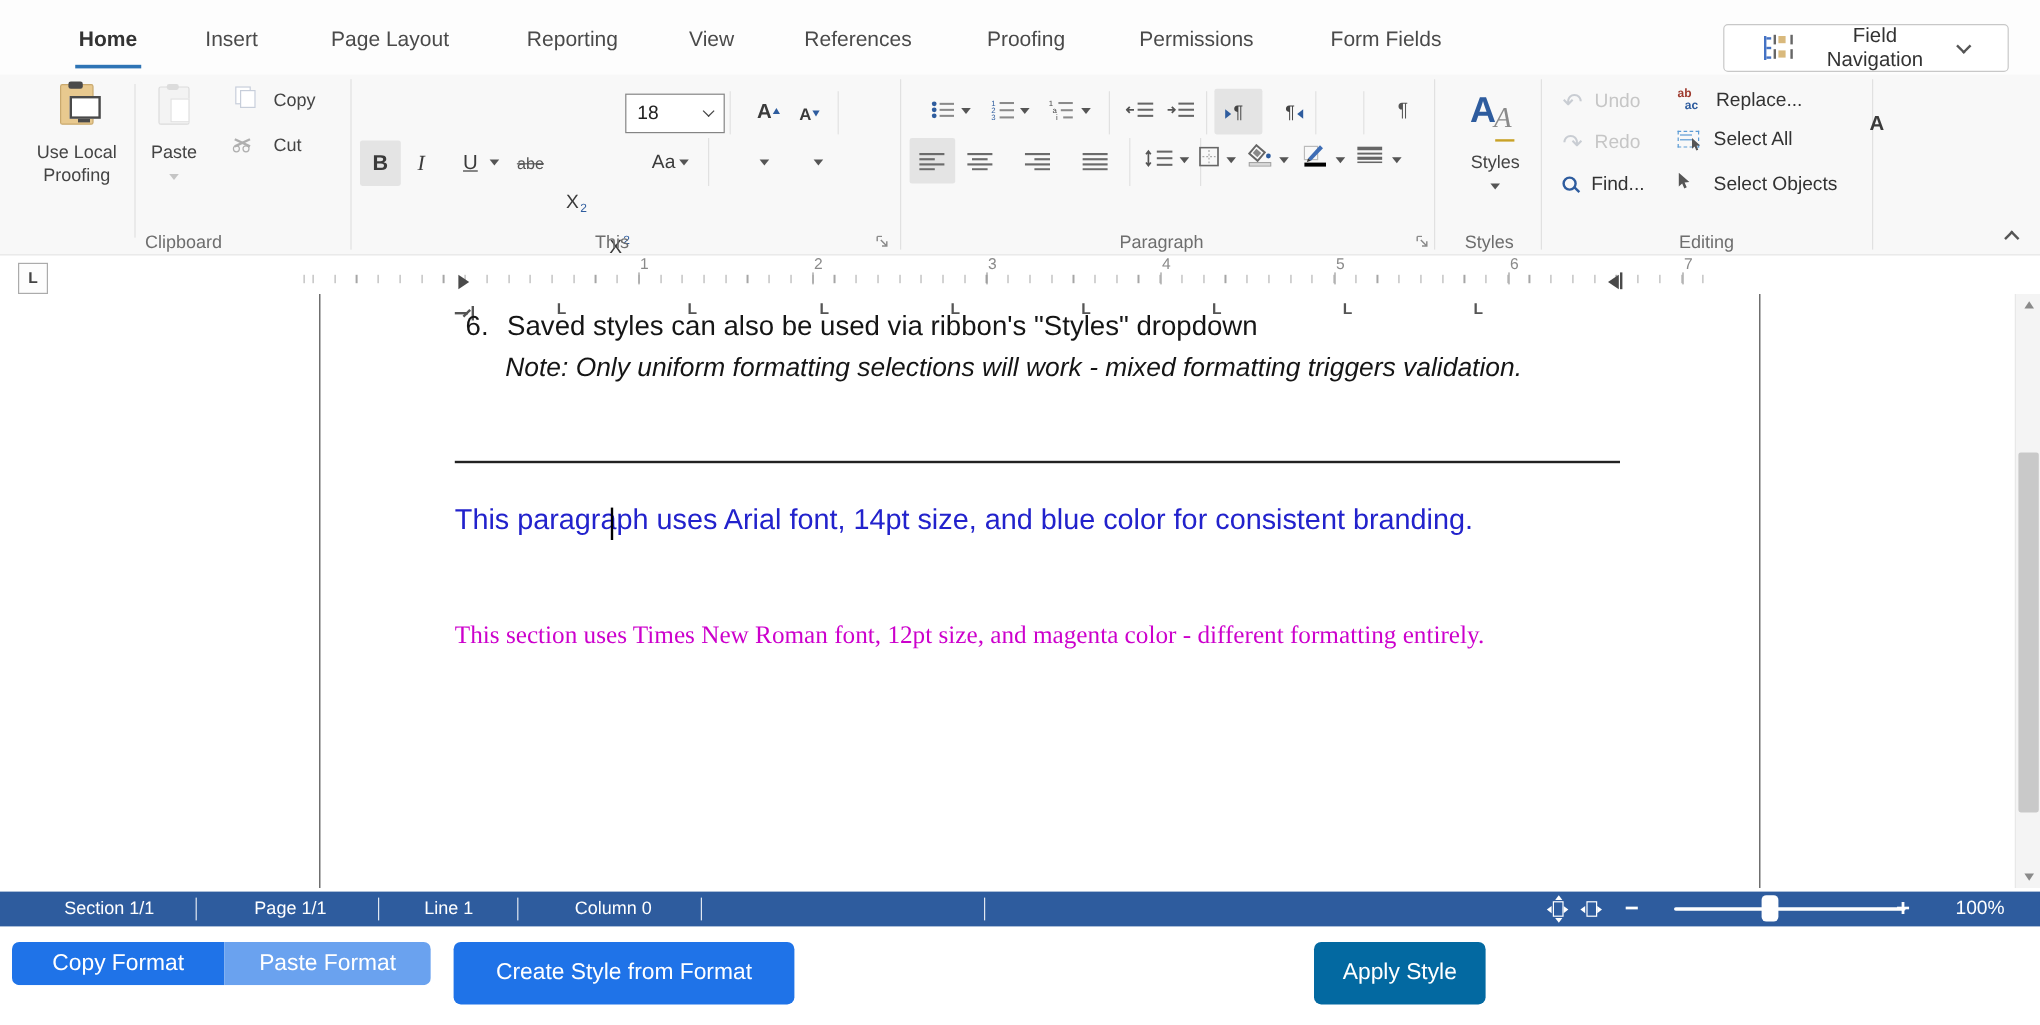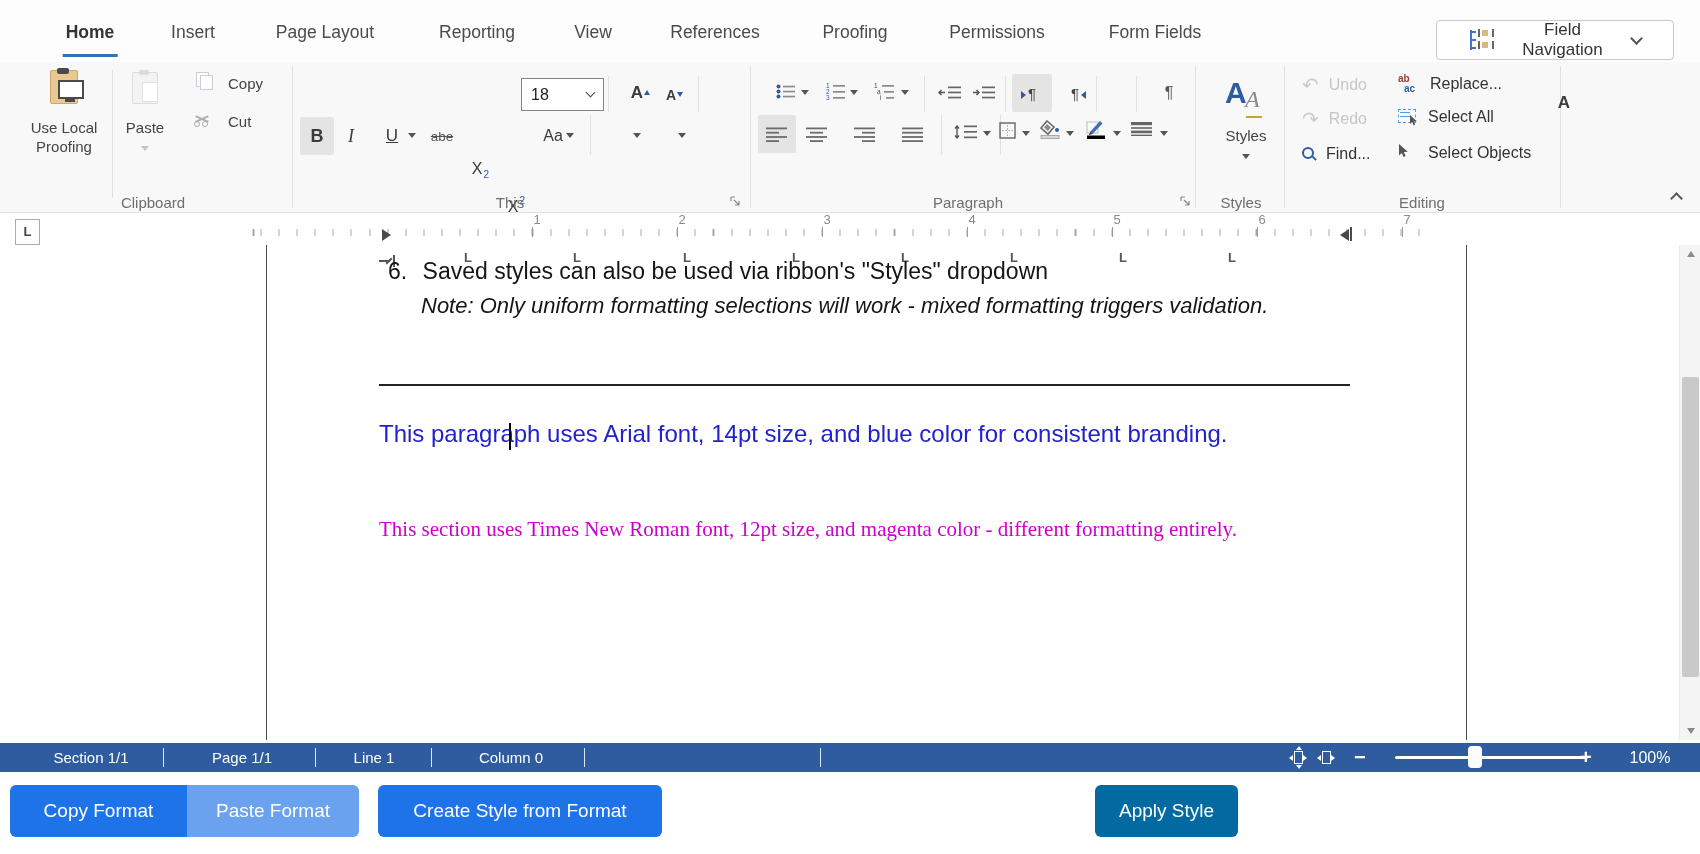--- a/index.html
+++ b/index.html
@@ -137,21 +137,21 @@
   .fit .tu{left:5.5px;top:-4px;border-left:3px solid transparent;border-right:3px solid transparent;border-bottom:4px solid #fff;}
   .fit .td{left:5.5px;bottom:-4px;border-left:3px solid transparent;border-right:3px solid transparent;border-top:4px solid #fff;}
   .zoomsign{position:absolute;top:0;height:29px;line-height:28px;font-size:20px;font-weight:bold;color:#fff;cursor:pointer;}
   .ztrack{position:absolute;left:1395px;top:756px;width:193px;height:2.5px;background:#fff;border-radius:2px;cursor:pointer;}
   .zthumb{position:absolute;left:1468px;top:746px;width:14px;height:22px;background:#fff;border-radius:4px;cursor:grab;}
   .zpct{position:absolute;left:1650px;top:743px;height:29px;line-height:29px;transform:translateX(-50%);color:#fff;font-size:16px;}
 
   
   .fbtn-blue{position:absolute;top:785px;height:52px;border:none;border-radius:6px;color:#fff;font-size:19px;
         font-family:inherit;cursor:pointer;background:#1F73E8;}
-  .fgrp{position:absolute;left:10px;top:785px;width:349px;height:52px;border-radius:6px;overflow:hidden;display:flex;}
+  .fgrp{position:absolute;left:10px;top:785px;width:349px;height:36px;border-radius:6px;overflow:hidden;display:flex;}
   .fgrp button{border:none;color:#fff;font-size:19px;font-family:inherit;cursor:pointer;}
   .stylebox{position:absolute;left:694px;top:785px;width:378px;height:52px;background:#E9E9E9;border:1px solid #9b9b9b;
         border-radius:6px;box-sizing:border-box;display:flex;align-items:center;}
   .stylebox .lab{width:70px;text-align:center;font-size:19px;color:#1b1b1b;border-right:1px solid #aaa;height:100%;
         display:flex;align-items:center;justify-content:center;}
   .stylebox .sel{flex:1;display:flex;align-items:center;padding:0 16px;font-size:19px;color:#1b1b1b;cursor:pointer;gap:10px;}
 
   
   .ed-row{position:absolute;display:flex;align-items:center;gap:10px;font-size:16px;cursor:pointer;white-space:nowrap;}
   .mag{position:relative;width:14px;height:14px;}

